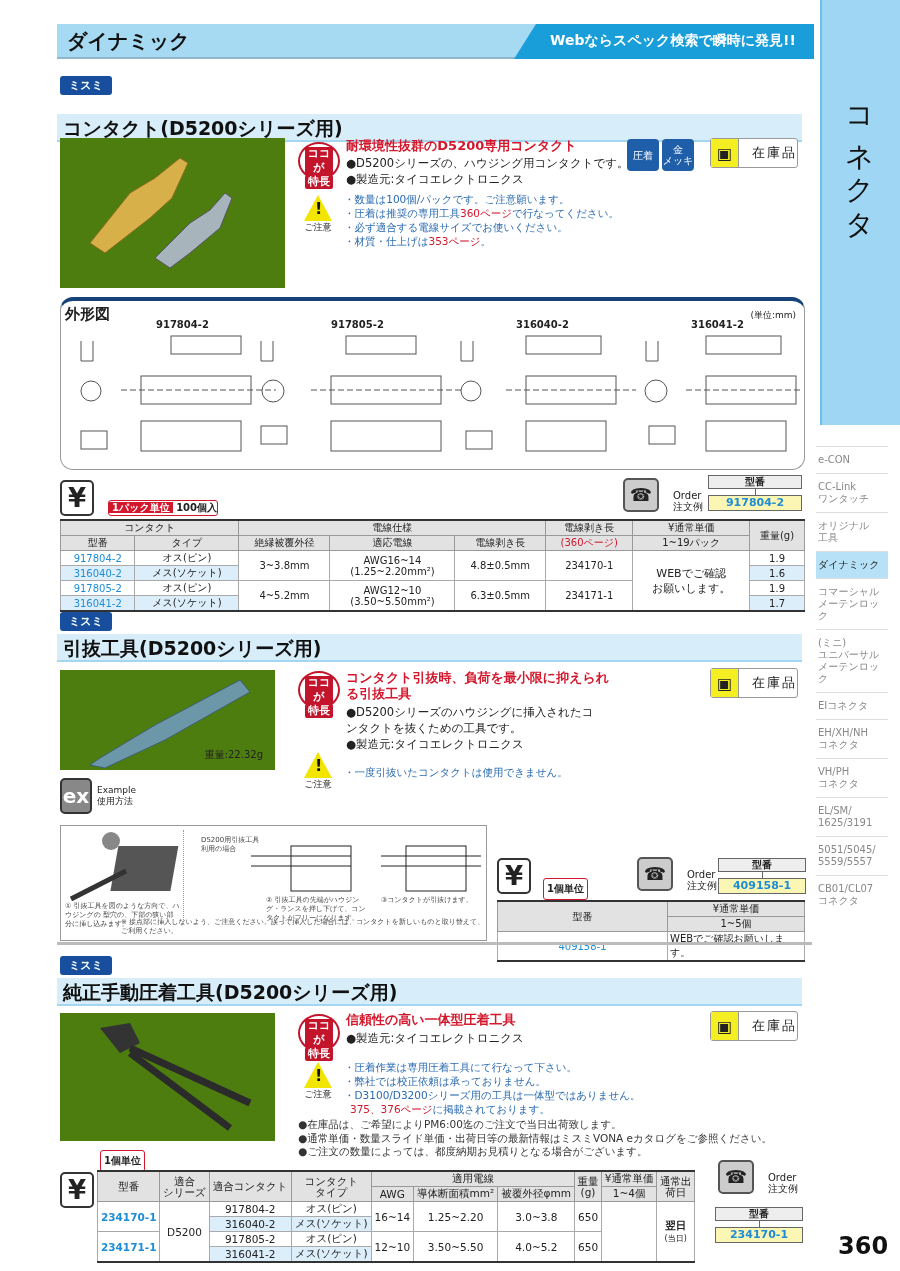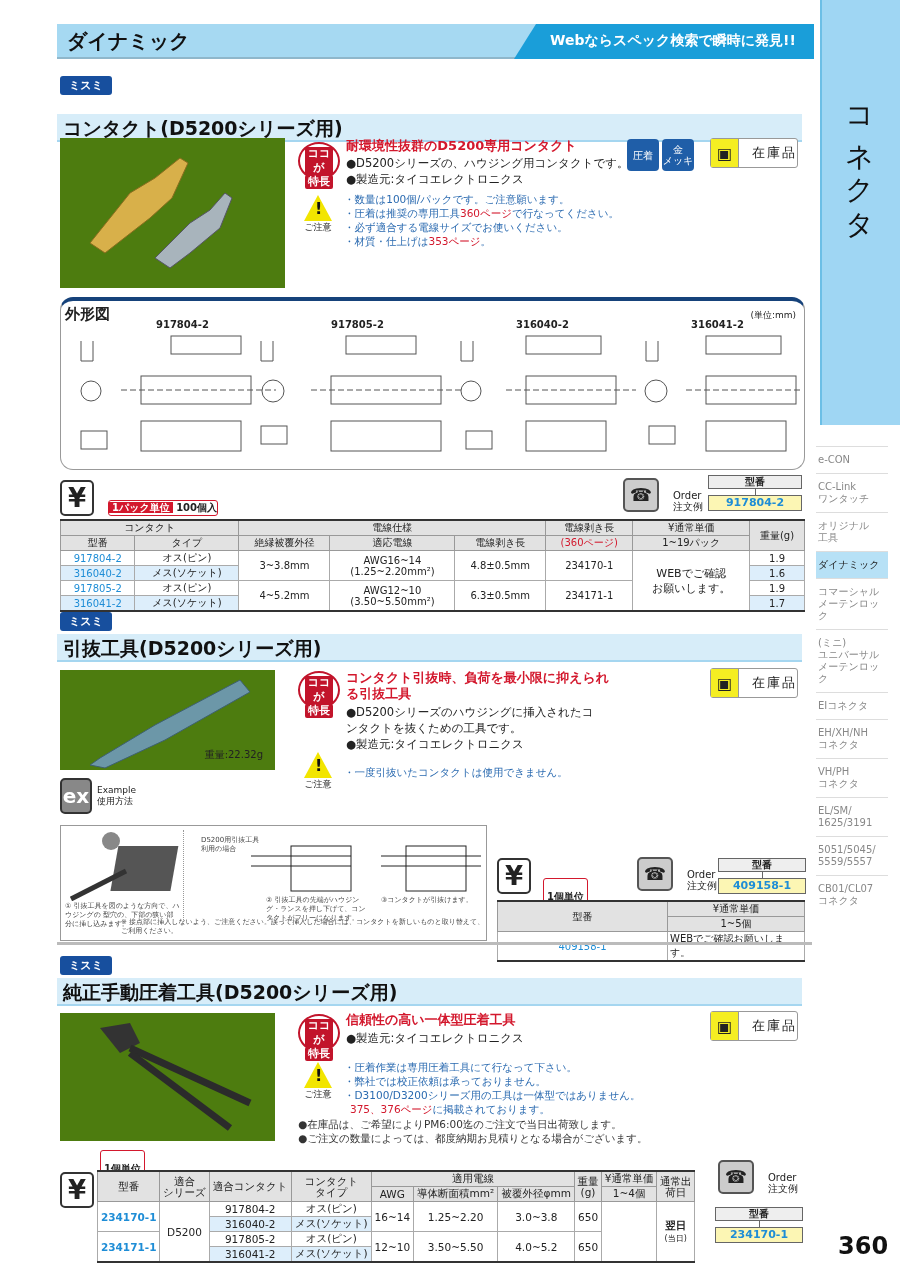--- a/index.html
+++ b/index.html
@@ -31,21 +31,21 @@
 .red{color:#d3182d}
 .stock{width:88px;height:30px;border:1px solid #999;border-radius:3px;background:#fff;display:flex;align-items:center}
 .stock .ic{width:28px;height:28px;background:#f5ee22;display:flex;align-items:center;justify-content:center;border-right:1px solid #999;font-size:16px}
 .stock .lb{flex:1;text-align:right;font-size:13px;letter-spacing:2px}
 .badge{width:32px;height:32px;background:#1f5ea8;color:#fff;font-size:10px;border-radius:4px;text-align:center;display:flex;align-items:center;justify-content:center;line-height:11px;font-weight:normal}
 .dims{left:60px;top:297px;width:745px;height:173px;border:1px solid #999;border-top:4px solid #16427a;border-radius:13px}
 .dims .ttl{position:absolute;left:4px;top:4px;font-size:15px;font-weight:bold}
 .dims .unit{position:absolute;right:8px;top:8px;font-size:9px}
 .dims .pn{position:absolute;top:18px;font-size:10px;font-weight:bold}
 .yen{width:34px;height:36px;border:2px solid #333;border-radius:5px;font-size:26px;font-weight:bold;text-align:center;line-height:32px;background:#fff}
-.unitbadge{border:1.5px solid #d3182d;border-radius:3px;font-size:10px;font-weight:bold;padding:11px 3px;display:inline-block}
+.unitbadge{border:1.5px solid #d3182d;border-radius:3px;font-size:10px;font-weight:bold;padding:3px 3px;display:inline-block}
 .unitbadge.fill .a{background:#d3182d;color:#fff;padding:0 3px}
 .order{display:flex;align-items:flex-end}
 .phone{width:36px;height:34px;border:2px solid #555;border-radius:5px;background:#ccc;font-size:18px;text-align:center;line-height:30px}
 .ordtxt{font-size:10px;line-height:11px;margin-left:14px}
 .mbox{text-align:center}
 .mbox .h{background:#eee;border:1px solid #666;font-size:10px;font-weight:bold;height:14px;line-height:12px}
 .mbox .v{background:#fcf6b4;border:1px solid #666;color:#1e8dd6;font-weight:bold;font-size:11px;height:16px;line-height:14px;margin-top:6px;position:relative}
 .mbox .v:before{content:"";position:absolute;left:50%;top:-7px;height:6px;border-left:1px solid #666}
 table{border-collapse:collapse;font-size:10px}
 th{background:#e2e2e2;font-weight:normal;border:1px solid #999;padding:0 2px;height:13px}
@@ -349,20 +349,21 @@
     <div>ご注意</div>
   </div>
 <div class="abs cnote" style="left:344px;top:1060px">
   <div>・圧着作業は専用圧着工具にて行なって下さい。</div>
   <div>・弊社では校正依頼は承っておりません。</div>
   <div>・D3100/D3200シリーズ用の工具は一体型ではありません。</div>
   <div style="padding-left:6px"><span class="red">375、376ページ</span><span>に掲載されております。</span></div>
 </div>
 <div class="abs" style="left:298px;top:1118px;font-size:10.5px;line-height:13.5px;color:#333">
   <div>●在庫品は、ご希望によりPM6:00迄のご注文で当日出荷致します。</div>
+  <div>●通常単価・数量スライド単価・出荷日等の最新情報はミスミVONA eカタログをご参照ください。</div>
   <div>●ご注文の数量によっては、都度納期お見積りとなる場合がございます。</div>
 </div>
 <div class="abs unitbadge" style="left:100px;top:1150px">1個単位</div>
 <div class="abs yen" style="left:60px;top:1172px">¥</div>
 
 <table class="abs tbltop tblbot" style="left:97px;top:1170px;width:598px;font-size:10.5px">
   <tbody>
       <tr>
     <th rowspan="2">型番</th>
     <th rowspan="2" style="white-space:pre-line;line-height:11px">適合

